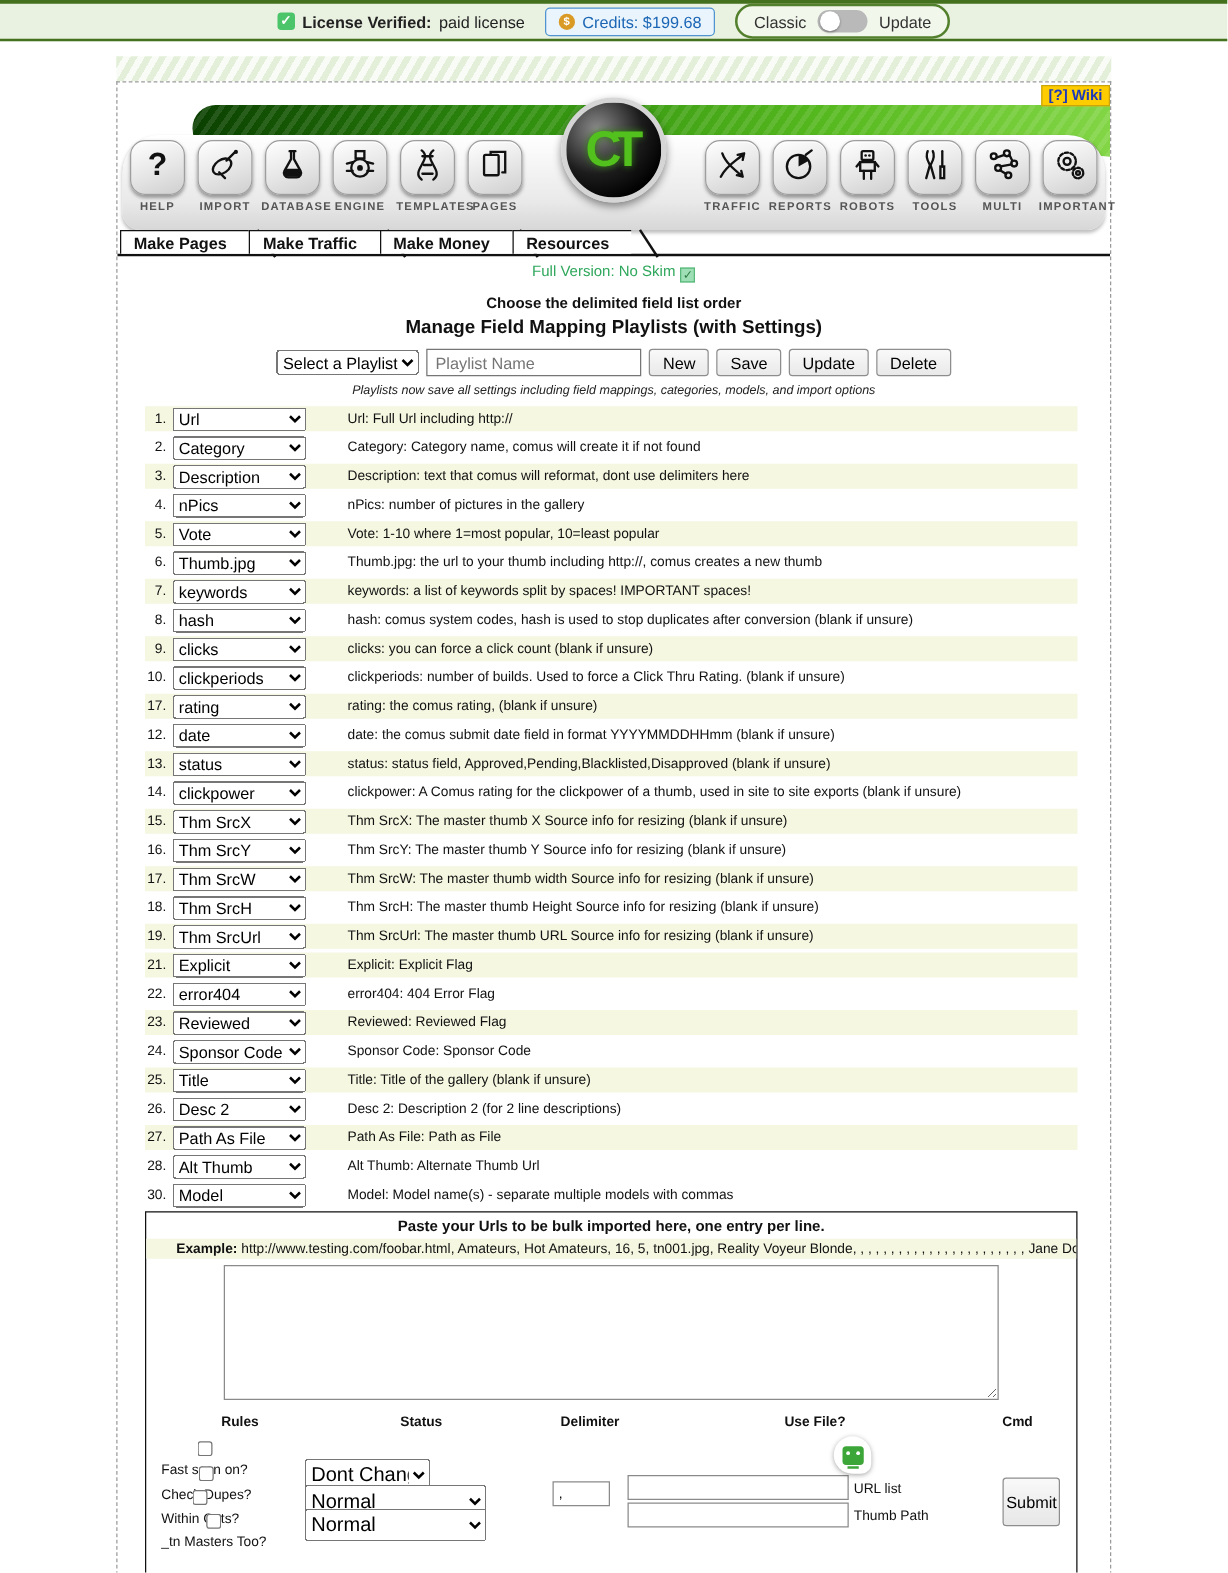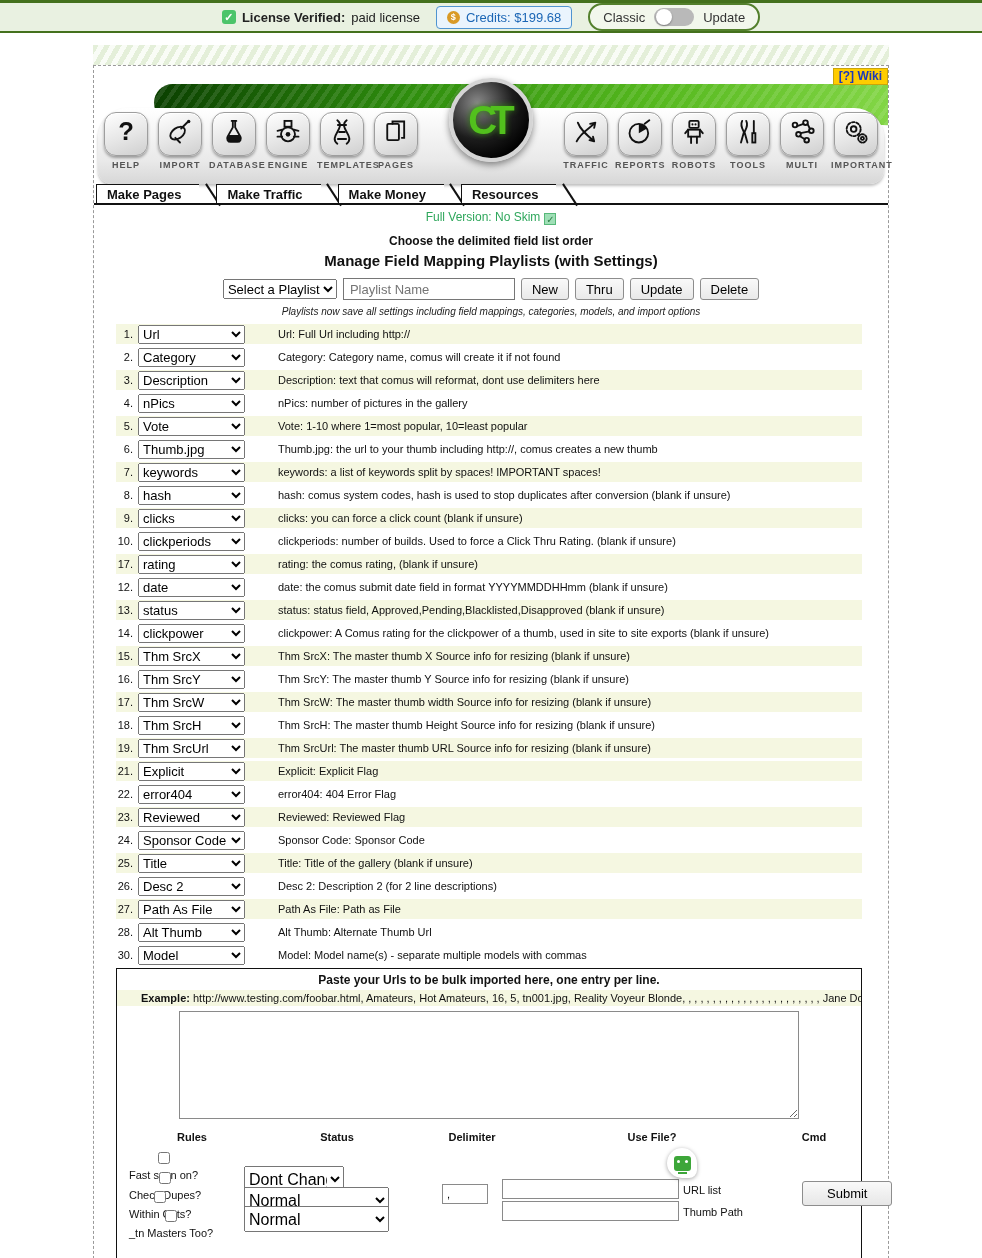--- a/index.html
+++ b/index.html
@@ -57,21 +57,21 @@
   .nav-btn svg { width:28px; height:28px; }
   .nav-label { font-size:9px; font-weight:bold; color:#555; letter-spacing:1px; margin-top:4px; }
   .logo { position:absolute; left:50%; top:-4px; transform:translateX(-50%);
     width:84px; height:84px; border-radius:50%;
     background:radial-gradient(circle at 32% 28%, #8a8a8a, #1c1c1c 48%, #000 78%);
     border:4px solid #d5d5d5; box-shadow:0 3px 7px rgba(0,0,0,.45);
     display:flex; align-items:center; justify-content:center; z-index:5; }
   .logo-text { font-weight:bold; font-size:40px; color:#52c11d; letter-spacing:-7px;
     text-shadow:0 0 6px #2f7e0e; padding-right:6px; }
   
-  .tabs { display:flex; gap:17px; padding-left:2px; border-bottom:2px solid #111; height:21px;
+  .tabs { display:flex; padding-left:2px; border-bottom:2px solid #111; height:21px;
     margin-top:0; position:relative; }
   .tab { position:relative; background:#fff; border:1.5px solid #111; border-right:none; border-bottom:none;
     font-size:13px; font-weight:bold; padding:2px 18px 0 10px; cursor:pointer; white-space:nowrap; }
   .tab::after { content:''; position:absolute; top:-1px; right:-7px; width:1.5px; height:26px;
     background:#111; transform:rotate(-33deg); transform-origin:top center; }
   .fullversion { text-align:center; color:#2fa75c; font-size:12px; margin:5px 0 0; }
   .fv-check { display:inline-block; width:12px; height:12px; background:#9fdfb6; border:1px solid #57b879;
     color:#2e7d46; font-size:10px; line-height:11px; vertical-align:-2px; margin-left:4px; }
   
   .subtitle { font-size:12px; font-weight:bold; text-align:center; margin-top:9px; }
@@ -110,21 +110,21 @@
     font-family:inherit; }
   .uf-label { position:absolute; left:566px; }
   .rf-bubble { position:absolute; left:550px; top:0; width:30px; height:30px; background:#fff;
     border-radius:50% 50% 8px 50%; box-shadow:0 1px 4px rgba(0,0,0,.35);
     display:flex; align-items:center; justify-content:center; z-index:3; }
   .rf-icon { width:17px; height:15px; background:#3da639; border-radius:3px; position:relative; }
   .rf-icon::before { content:''; position:absolute; top:4px; left:3px; width:3px; height:3px;
     background:#fff; border-radius:50%; box-shadow:8px 0 0 #fff; }
   .rf-icon::after { content:''; position:absolute; bottom:-3px; left:4px; width:9px; height:2px;
     background:#3da639; }
-  .submit-btn { position:absolute; left:685px; top:33px; height:25px; padding:0 24px; font-size:13px;
+  .submit-btn { position:absolute; left:685px; top:33px; height:39px; padding:0 2px; font-size:13px;
     border:1px solid #8d8d8d; border-radius:3px; background:linear-gradient(#f9f9f9,#e7e7e7);
     cursor:pointer; font-family:inherit; }
 </style>
 </head>
 <body>
 
 <div class="topbar">
   <div class="license">
     <span class="check-badge">✓</span>
     <b>License Verified:</b>
@@ -298,21 +298,21 @@
 
   <div class="subtitle">Choose the delimited field list order</div>
   <div class="pagetitle">Manage Field Mapping Playlists (with Settings)</div>
 
   <div class="pl-controls">
     <select>
       <option>Select a Playlist</option>
     </select>
     <input type="text" placeholder="Playlist Name" style="">
     <button class="btn">New</button>
-    <button class="btn">Thru</button>
+    <button class="btn">Save</button>
     <button class="btn">Update</button>
     <button class="btn">Delete</button>
   </div>
   <div class="pl-note">Playlists now save all settings including field mappings, categories, models, and import options</div>
 
   <div class="rows" id="rows">
     <div class="frow odd">
       <span class="fnum">1.</span>
       <select class="fsel"><option>Url</option></select>
       <span class="fdesc">Url: Full Url including http://</span>

